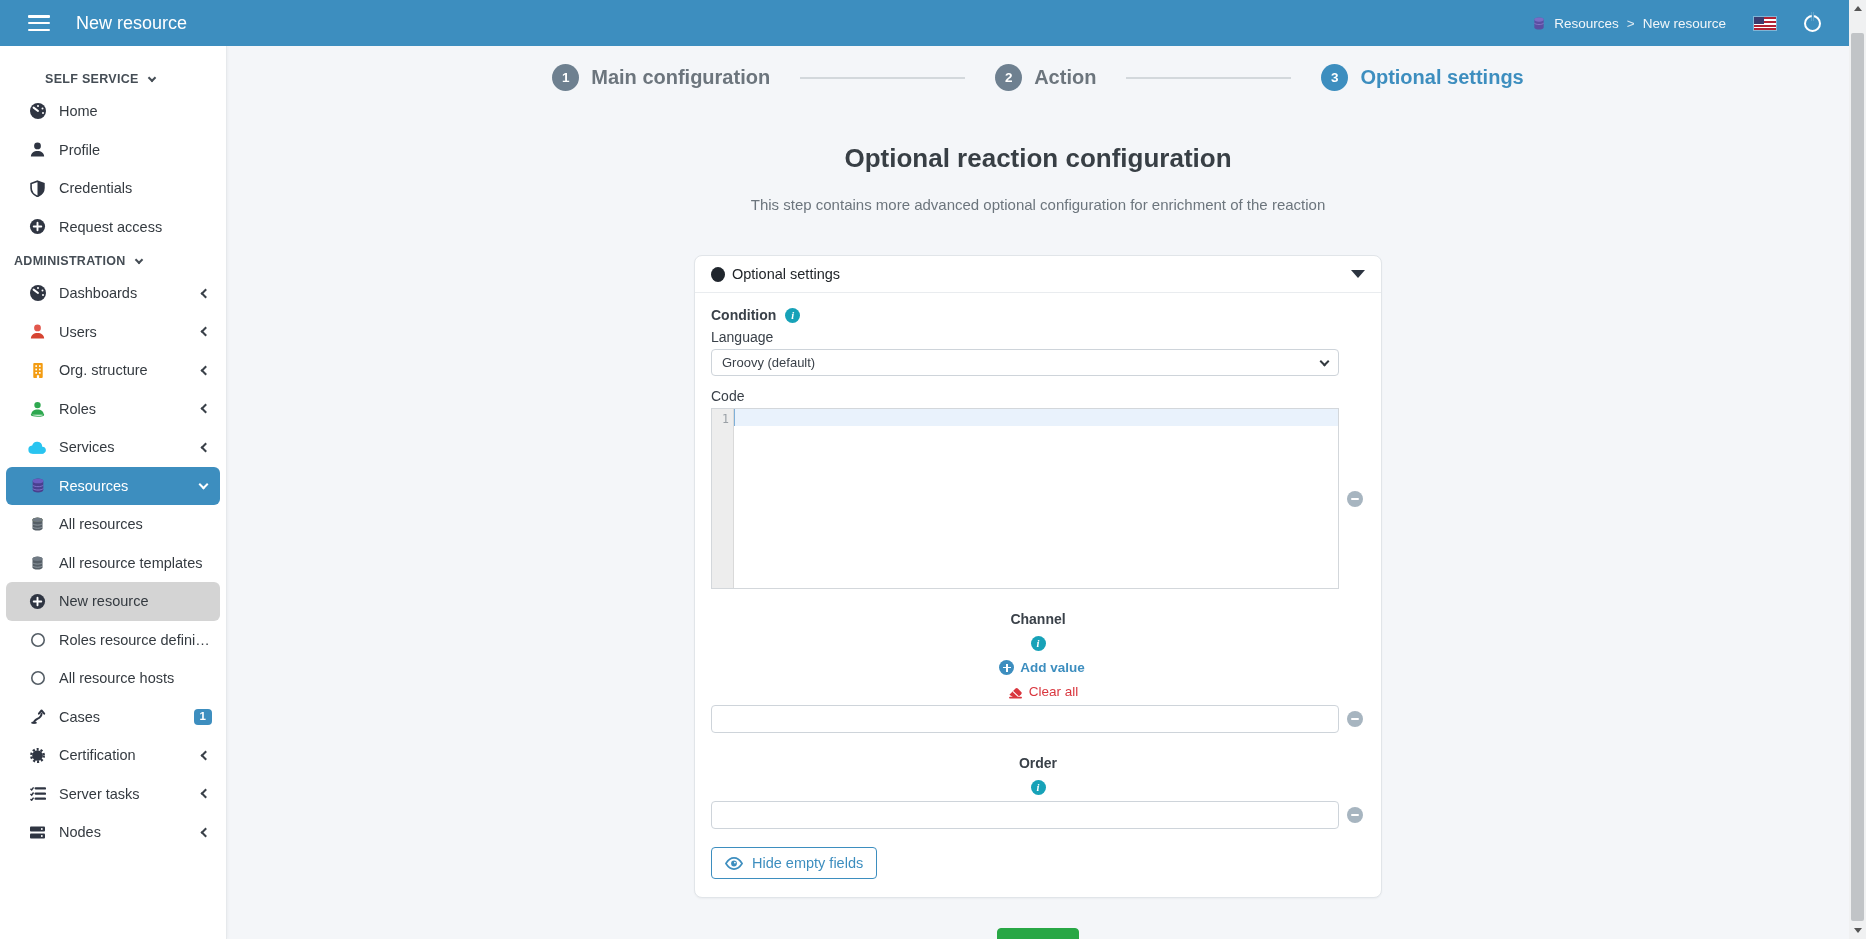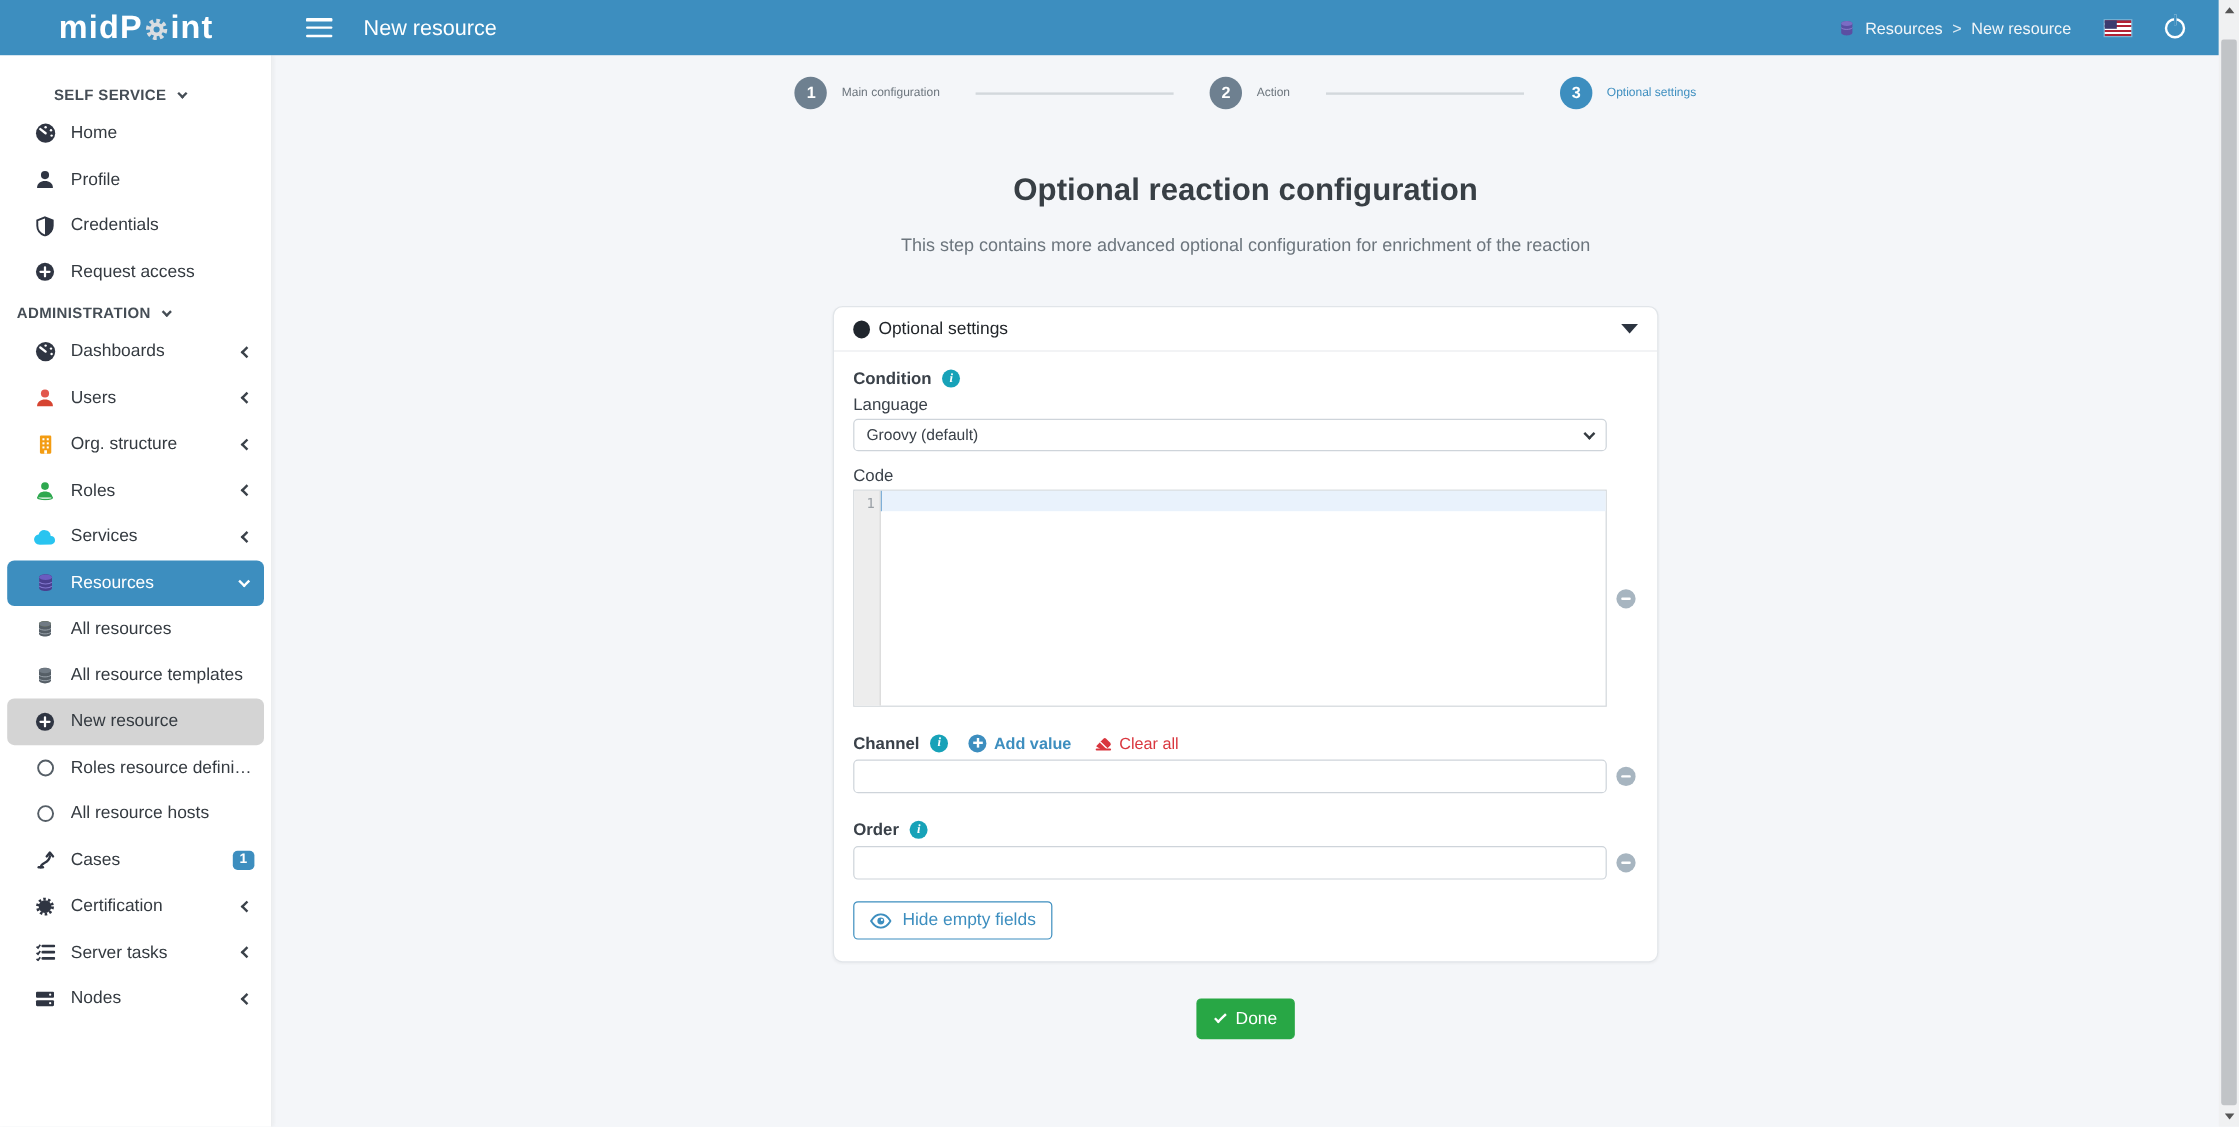--- a/index.html
+++ b/index.html
@@ -49,21 +49,21 @@
   .chev-d { width:7px; height:7px; border-left:2.4px solid #3a4149; border-bottom:2.4px solid #3a4149; transform:rotate(-45deg); margin-right:3px; margin-top:-3px; }
   .active-main .chev-d { border-color:#fff; }
   .hdr-chev { width:6px; height:6px; border-left:2px solid #454d55; border-bottom:2px solid #454d55; transform:rotate(-45deg); margin-top:-2px; }
   .badge-count { background:#3d8ebf; color:#fff; font-size:11.5px; font-weight:bold; border-radius:4px; padding:2px 6px; line-height:1; }
 
   
   .main { position:absolute; top:46px; left:227px; width:1622px; bottom:0; overflow:hidden; }
   .steps { display:flex; align-items:center; justify-content:center; gap:30px; padding-top:18px; }
   .step { display:flex; align-items:center; gap:12px; cursor:pointer; }
   .step-circle { width:27px; height:27px; border-radius:50%; background:#6e8090; color:#fff; font-size:13.5px; font-weight:bold; display:flex; align-items:center; justify-content:center; }
-  .step-label { font-size:10px; font-weight:normal; color:#6c757d; }
+  .step-label { font-size:20px; font-weight:bold; color:#6c757d; }
   .step.active .step-circle { background:#3d8ebf; }
   .step.active .step-label { color:#3d8ebf; }
   .step-line { width:165px; height:2px; background:#d3d8dc; }
   .page-title { text-align:center; font-size:26px; font-weight:bold; color:#383f45; margin-top:52px; }
   .page-subtitle { text-align:center; font-size:15px; color:#6c757d; margin-top:22px; }
 
   
   .card { width:688px; margin:42px auto 0; background:#fff; border:1px solid #e1e5e9; border-radius:8px; box-shadow:0 1px 2px rgba(0,0,0,.04); }
   .card-header { display:flex; align-items:center; padding:10px 16px; border-bottom:1px solid #e9ecef; cursor:pointer; }
   .dot-icon { width:14px; height:15px; border-radius:50%; background:#20262d; margin-right:7px; }
@@ -85,44 +85,31 @@
   .remove-btn::after { content:""; position:absolute; left:4px; top:7px; width:8px; height:2.2px; background:#fff; border-radius:1px; }
   .rm-mid { align-self:center; }
   .text-input { width:628px; height:28px; border:1px solid #ced4da; border-radius:4px; background:#fff; font-size:13px; padding:0 10px; font-family:inherit; }
   .inline-link { display:flex; align-items:center; gap:6px; font-size:13.5px; cursor:pointer; }
   .link-blue { color:#3d8ebf;font-weight:bold; }
   .link-red { color:#d9363e; }
   .plus-i { width:15px; height:15px; border-radius:50%; background:#3d8ebf; color:#fff; position:relative; }
   .plus-i::before, .plus-i::after { content:""; position:absolute; background:#fff; }
   .plus-i::before { left:7px; top:3.5px; width:1.8px; height:8px; }
   .plus-i::after { left:3.5px; top:6.6px; width:8px; height:1.8px; }
-  .section-gap { margin-top:22px; }
+  .section-gap { margin-top:22px;flex-direction:column; }
   .hide-btn { margin-top:18px; display:inline-flex; align-items:center; gap:9px; border:1px solid #3d8ebf; color:#3d8ebf; background:#fff; border-radius:4px; font-size:14.5px; padding:7px 13px; cursor:pointer; font-family:inherit; }
   .done-wrap { text-align:center; margin-top:30px; }
   .done-btn { display:inline-flex; align-items:center; gap:8px; background:#28a745; border:1px solid #28a745; color:#fff; font-size:14.5px; border-radius:4px; padding:8px 14px; cursor:pointer; font-family:inherit; }
   .check { width:10px; height:5px; border-left:2.5px solid #fff; border-bottom:2.5px solid #fff; transform:rotate(-45deg); margin-top:-3px; }
   svg { display:block; }
 </style>
 </head>
 <body>
 
 <div class="navbar">
-  <div class="brand">
-    <div class="logo-text">
-      <span>midP</span>
-        <span class="gear-o">
-          <svg width="21" height="21" viewBox="0 0 20 20">
-            <circle cx="10" cy="10" r="6.2" fill="none" stroke="#d9dde1" stroke-width="4.5" stroke-dasharray="2.6 2.2"></circle>
-            <circle cx="10" cy="10" r="5.4" fill="#d9dde1"></circle>
-            <circle cx="10" cy="10" r="2.4" fill="#3d8ebf"></circle>
-          </svg>
-        </span>
-        <span>int</span>
-    </div>
-  </div>
   <div class="hamburger">
       <span></span>
       <span></span>
       <span></span>
     </div>
   <div class="nav-title">New resource</div>
   <div class="nav-right">
     <div class="breadcrumb">
       <span>
           <svg width="14" height="15" viewBox="0 0 18 18">

